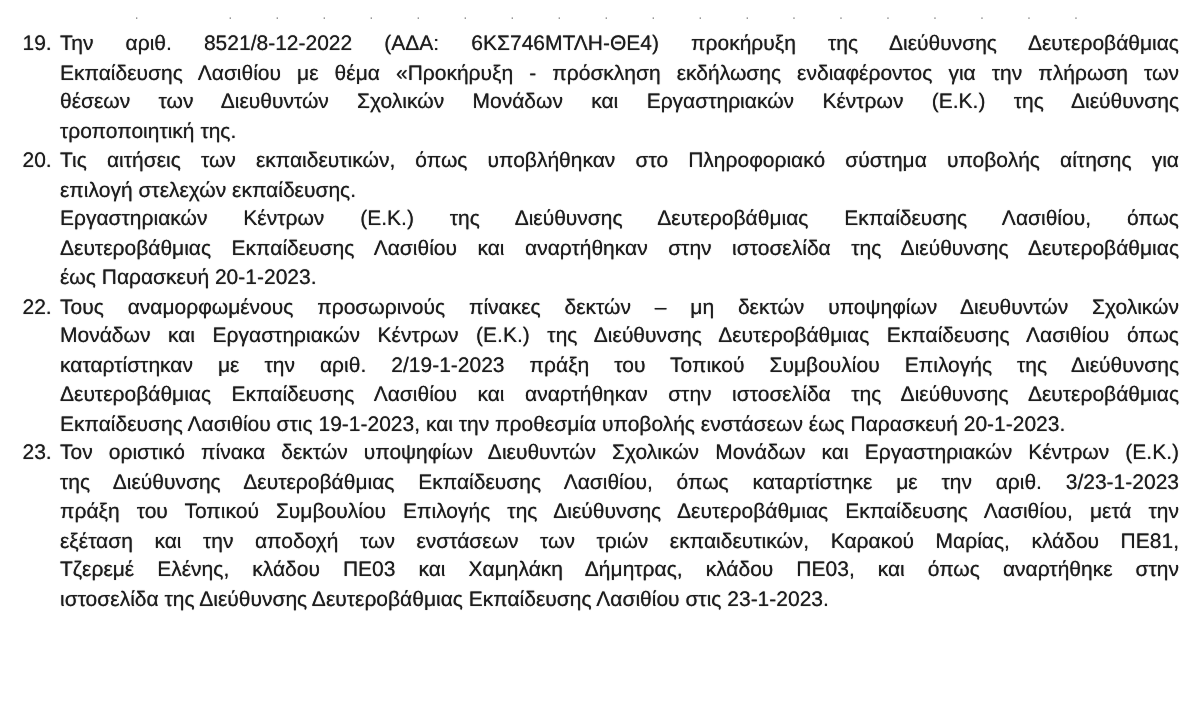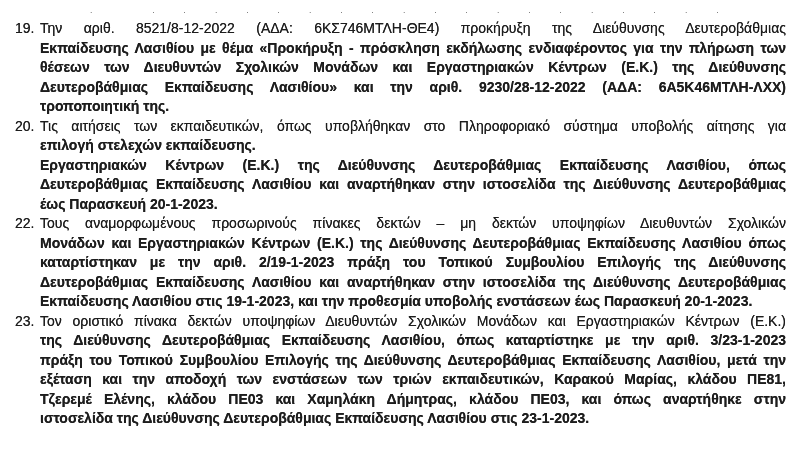--- a/index.html
+++ b/index.html
@@ -32,41 +32,40 @@
     margin-top:4px;
     font-size:14px;
     line-height:19.5px;
     text-shadow:0 0 0.5px rgba(25,25,25,0.85);
   }
   .line{
     text-align:justify;
     text-align-last:justify;
     -moz-text-align-last:justify;
   }
-  .line.cont{ padding-left:25px;font-weight:bold; }
+  .line.cont{ padding-left:25px; }
   .line.last{
     text-align-last:left;
     -moz-text-align-last:left;
   }
   .num{
     display:inline-block;
     width:25px;
   }
 </style>
 </head>
 <body>
 
 <div class="page">
   <div class="clipped-frag">· ·····················</div>
   <div class="doc-list" id="doc-list">
       <div>
         <div class="line"><span class="num">19.</span><span>Την αριθ. 8521/8-12-2022 (ΑΔΑ: 6ΚΣ746ΜΤΛΗ-ΘΕ4) προκήρυξη της Διεύθυνσης Δευτεροβάθμιας</span></div>
         <div class="line cont">Εκπαίδευσης Λασιθίου με θέμα «Προκήρυξη - πρόσκληση εκδήλωσης ενδιαφέροντος για την πλήρωση των</div>
         <div class="line cont">θέσεων των Διευθυντών Σχολικών Μονάδων και Εργαστηριακών Κέντρων (Ε.Κ.) της Διεύθυνσης</div>
-        <div class="line cont">Δευτεροβάθμιας Εκπαίδευσης Λασιθίου» και την αριθ. 9230/28-12-2022 (ΑΔΑ: 6Α5Κ46ΜΤΛΗ-ΛΧΧ)</div>
         <div class="line cont last">τροποποιητική της.</div>
       </div>
       <div>
         <div class="line"><span class="num">20.</span><span>Τις αιτήσεις των εκπαιδευτικών, όπως υποβλήθηκαν στο Πληροφοριακό σύστημα υποβολής αίτησης για</span></div>
         <div class="line cont last">επιλογή στελεχών εκπαίδευσης.</div>
       </div>
       <div>
         <div class="line cont">Εργαστηριακών Κέντρων (Ε.Κ.) της Διεύθυνσης Δευτεροβάθμιας Εκπαίδευσης Λασιθίου, όπως</div>
         <div class="line cont">Δευτεροβάθμιας Εκπαίδευσης Λασιθίου και αναρτήθηκαν στην ιστοσελίδα της Διεύθυνσης Δευτεροβάθμιας</div>
         <div class="line cont last">έως Παρασκευή 20-1-2023.</div>

